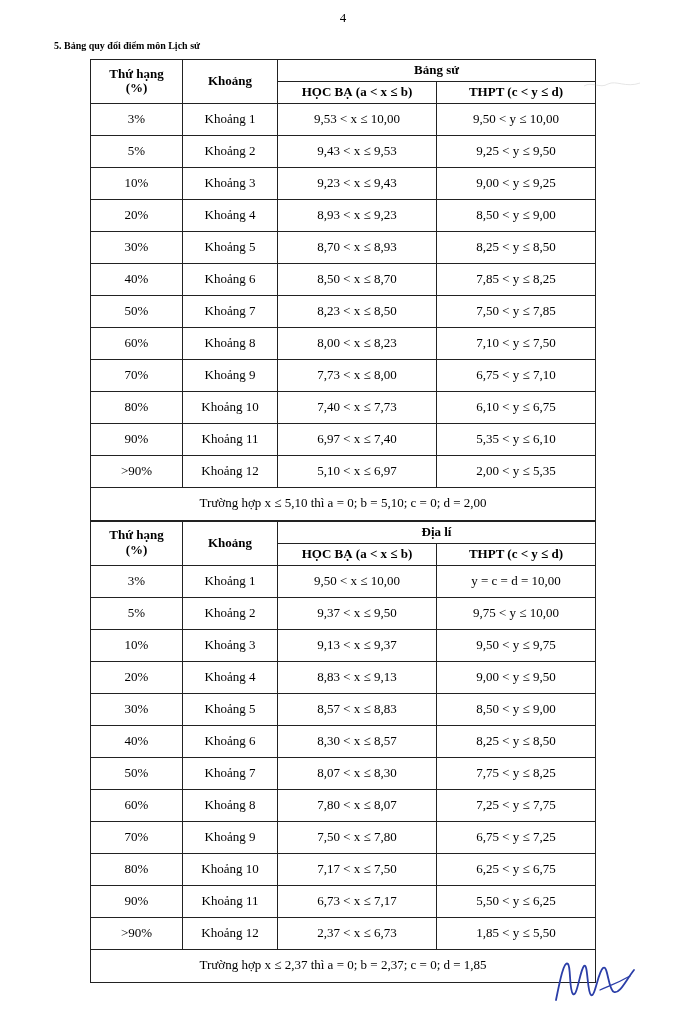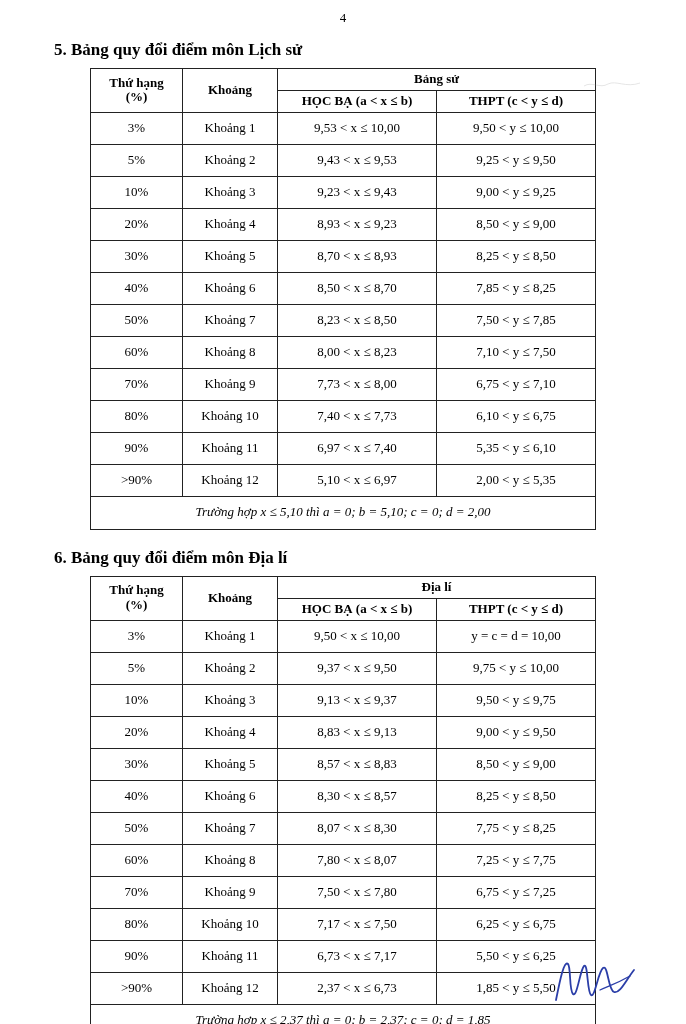--- a/index.html
+++ b/index.html
@@ -22,21 +22,21 @@
     box-sizing: border-box;
     padding: 10px 40px 0 40px;
   }
   .page-number {
     text-align: center;
     font-size: 13px;
     margin: 0 0 14px 0;
     letter-spacing: 0.2px;
   }
   .section-heading {
-    font-size: 17px;
+    font-size: 10px;
     font-weight: bold;
     margin: 0 0 8px 14px;
   }
   .section-heading.second {
     margin-top: 18px;
   }
   table.grade-table {
     border-collapse: collapse;
     margin: 0 auto;
     width: 505px;
@@ -59,21 +59,20 @@
   .col-range { width: 95px; }
   .col-hb { width: 159px; }
   .col-thpt { width: 159px; }
   .rank-line1 { display: block; text-align: center; }
   .rank-line2 { display: block; }
 
   .data-row td {
     height: 25px;
   }
   .note-row td {
-    font-style: italic;
     font-size: 13px;
     height: 26px;
     padding: 4px 2px;
     margin-top: 48px;
   }
   .signature {
     position: absolute;
     right: 46px;
     bottom: 14px;
     width: 90px;
@@ -197,21 +196,20 @@
         <td>Khoảng 12</td>
         <td>5,10 &lt; x  ≤ 6,97</td>
         <td>2,00 &lt; y  ≤ 5,35</td>
       </tr>
       <tr class="note-row">
         <td colspan="4">Trường hợp x ≤ 5,10 thì a = 0; b = 5,10; c = 0; d = 2,00</td>
       </tr>
     </tbody>
   </table>
 
-  <h2 class="section-heading second">6. Bảng quy đổi điểm môn Địa lí</h2>
 
   <table class="grade-table">
     <colgroup>
       <col class="col-rank">
         <col class="col-range">
         <col class="col-hb">
         <col class="col-thpt">
     </colgroup>
     <thead>
       <tr>

